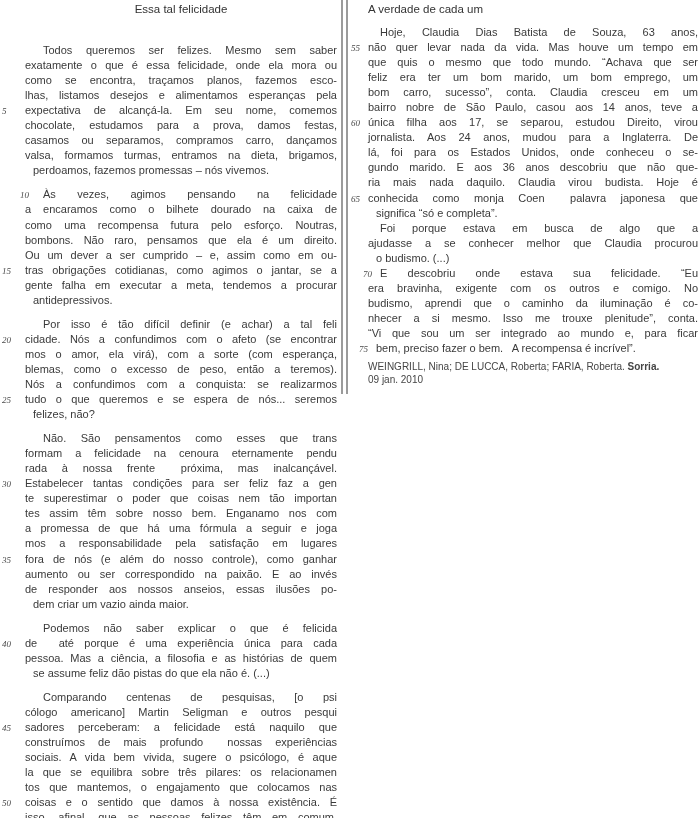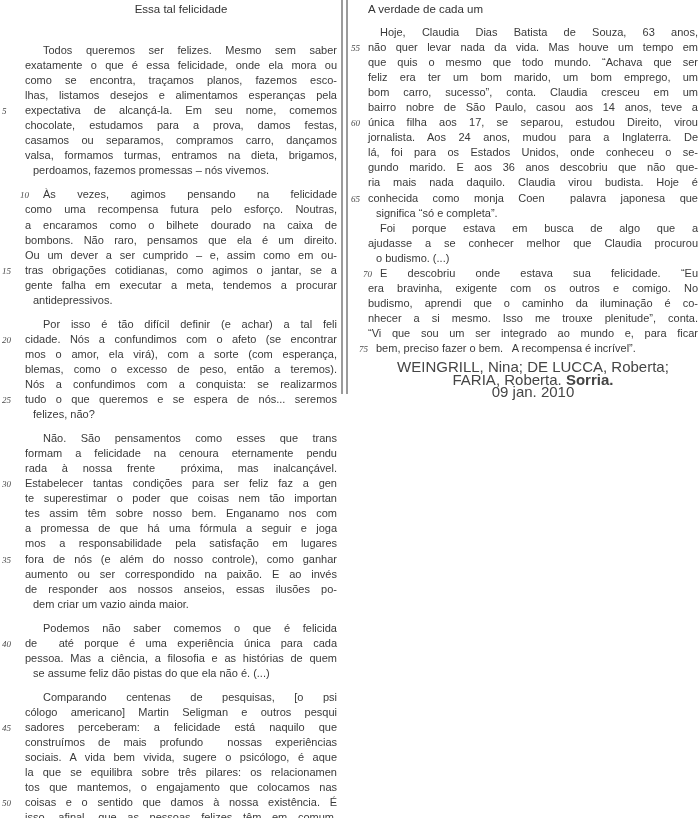--- a/index.html
+++ b/index.html
@@ -58,23 +58,23 @@
   #divider {
     position:absolute;
     left:341px; top:0;
     width:7px; height:394px;
     border-left:2px solid #9b9b9b;
     border-right:2px solid #9b9b9b;
   }
 
   #citation {
     position:absolute;
-    top:361px; left:8px; right:8px;
-    text-align:center;
-    font-size:15px;
+    top:361px; left:0; right:8px;
+    text-align:left;
+    font-size:10px;
     line-height:12.5px;
     color:#454545;
   }
   #citation .src { font-weight:bold; }
 </style>
 </head>
 <body>
 
 <div id="col-left" class="col">
   <div id="left-title" class="title">Essa tal felicidade</div>
@@ -82,22 +82,22 @@
       <div class="line first"><span class="ltext">Todos queremos ser felizes. Mesmo sem saber</span></div>
       <div class="line"><span class="ltext">exatamente o que é essa felicidade, onde ela mora ou</span></div>
       <div class="line"><span class="ltext">como se encontra, traçamos planos, fazemos esco-</span></div>
       <div class="line"><span class="ltext">lhas, listamos desejos e alimentamos esperanças pela</span></div>
       <div class="line"><span class="lnum">5</span><span class="ltext">expectativa de alcançá-la. Em seu nome, comemos</span></div>
       <div class="line"><span class="ltext">chocolate, estudamos para a prova, damos festas,</span></div>
       <div class="line"><span class="ltext">casamos ou separamos, compramos carro, dançamos</span></div>
       <div class="line"><span class="ltext">valsa, formamos turmas, entramos na dieta, brigamos,</span></div>
       <div class="line last"><span class="ltext">perdoamos, fazemos promessas – nós vivemos.</span></div>
       <div class="line first"><span class="lnum">10</span><span class="ltext">Às vezes, agimos pensando na felicidade</span></div>
+      <div class="line"><span class="ltext">a encaramos como o bilhete dourado na caixa de</span></div>
       <div class="line"><span class="ltext">como uma recompensa futura pelo esforço. Noutras,</span></div>
-      <div class="line"><span class="ltext">a encaramos como o bilhete dourado na caixa de</span></div>
       <div class="line"><span class="ltext">bombons. Não raro, pensamos que ela é um direito.</span></div>
       <div class="line"><span class="ltext">Ou um dever a ser cumprido – e, assim como em ou-</span></div>
       <div class="line"><span class="lnum">15</span><span class="ltext">tras obrigações cotidianas, como agimos o jantar, se a</span></div>
       <div class="line"><span class="ltext">gente falha em executar a meta, tendemos a procurar</span></div>
       <div class="line last"><span class="ltext">antidepressivos.</span></div>
       <div class="line first"><span class="ltext">Por isso é tão difícil definir (e achar) a tal feli</span></div>
       <div class="line"><span class="lnum">20</span><span class="ltext">cidade. Nós a confundimos com o afeto (se encontrar</span></div>
       <div class="line"><span class="ltext">mos o amor, ela virá), com a sorte (com esperança,</span></div>
       <div class="line"><span class="ltext">blemas, como o excesso de peso, então a teremos).</span></div>
       <div class="line"><span class="ltext">Nós a confundimos com a conquista: se realizarmos</span></div>
@@ -108,21 +108,21 @@
       <div class="line"><span class="ltext">rada à nossa frente  próxima, mas inalcançável.</span></div>
       <div class="line"><span class="lnum">30</span><span class="ltext">Estabelecer tantas condições para ser feliz faz a gen</span></div>
       <div class="line"><span class="ltext">te superestimar o poder que coisas nem tão importan</span></div>
       <div class="line"><span class="ltext">tes assim têm sobre nosso bem. Enganamo nos com</span></div>
       <div class="line"><span class="ltext">a promessa de que há uma fórmula a seguir e joga</span></div>
       <div class="line"><span class="ltext">mos a responsabilidade pela satisfação em lugares</span></div>
       <div class="line"><span class="lnum">35</span><span class="ltext">fora de nós (e além do nosso controle), como ganhar</span></div>
       <div class="line"><span class="ltext">aumento ou ser correspondido na paixão. E ao invés</span></div>
       <div class="line"><span class="ltext">de responder aos nossos anseios, essas ilusões po-</span></div>
       <div class="line last"><span class="ltext">dem criar um vazio ainda maior.</span></div>
-      <div class="line first"><span class="ltext">Podemos não saber comemos o que é felicida</span></div>
+      <div class="line first"><span class="ltext">Podemos não saber explicar o que é felicida</span></div>
       <div class="line"><span class="lnum">40</span><span class="ltext">de  até porque é uma experiência única para cada</span></div>
       <div class="line"><span class="ltext">pessoa. Mas a ciência, a filosofia e as histórias de quem</span></div>
       <div class="line last"><span class="ltext">se assume feliz dão pistas do que ela não é. (...)</span></div>
       <div class="line first"><span class="ltext">Comparando centenas de pesquisas, [o psi</span></div>
       <div class="line"><span class="ltext">cólogo americano] Martin Seligman e outros pesqui</span></div>
       <div class="line"><span class="lnum">45</span><span class="ltext">sadores perceberam: a felicidade está naquilo que</span></div>
       <div class="line"><span class="ltext">construímos de mais profundo  nossas experiências</span></div>
       <div class="line"><span class="ltext">sociais. A vida bem vivida, sugere o psicólogo, é aque</span></div>
       <div class="line"><span class="ltext">la que se equilibra sobre três pilares: os relacionamen</span></div>
       <div class="line"><span class="ltext">tos que mantemos, o engajamento que colocamos nas</span></div>

